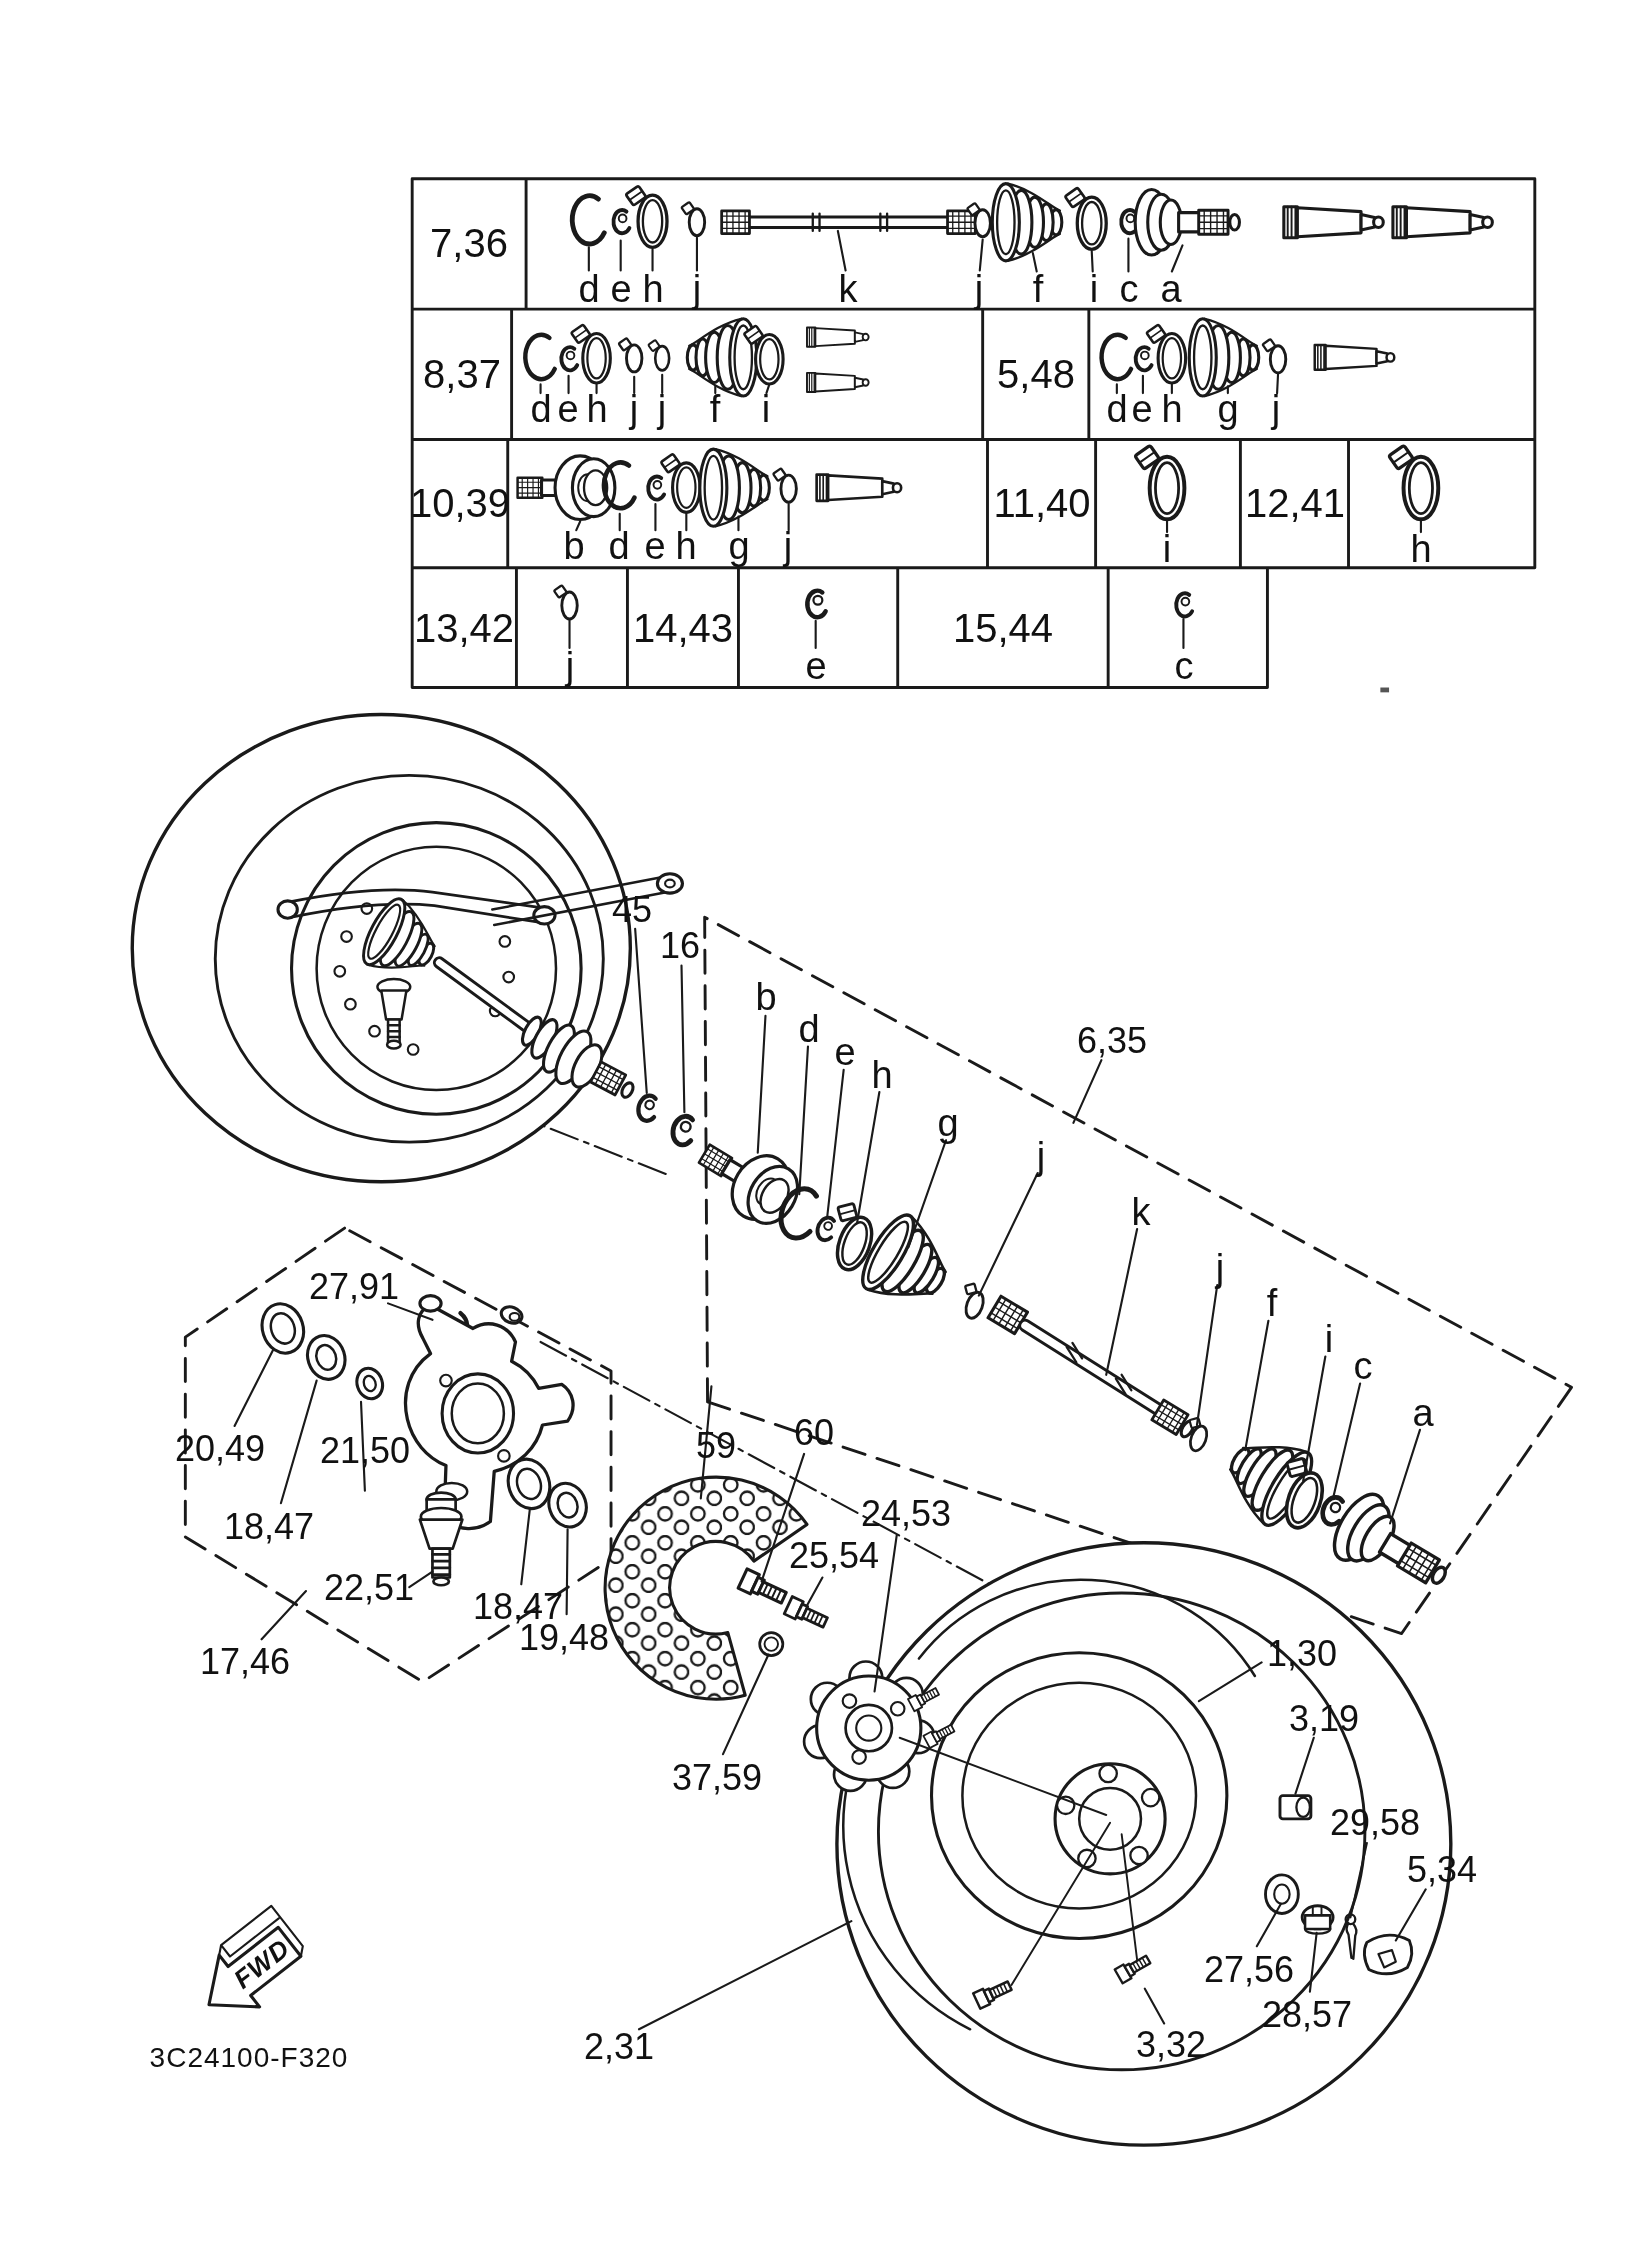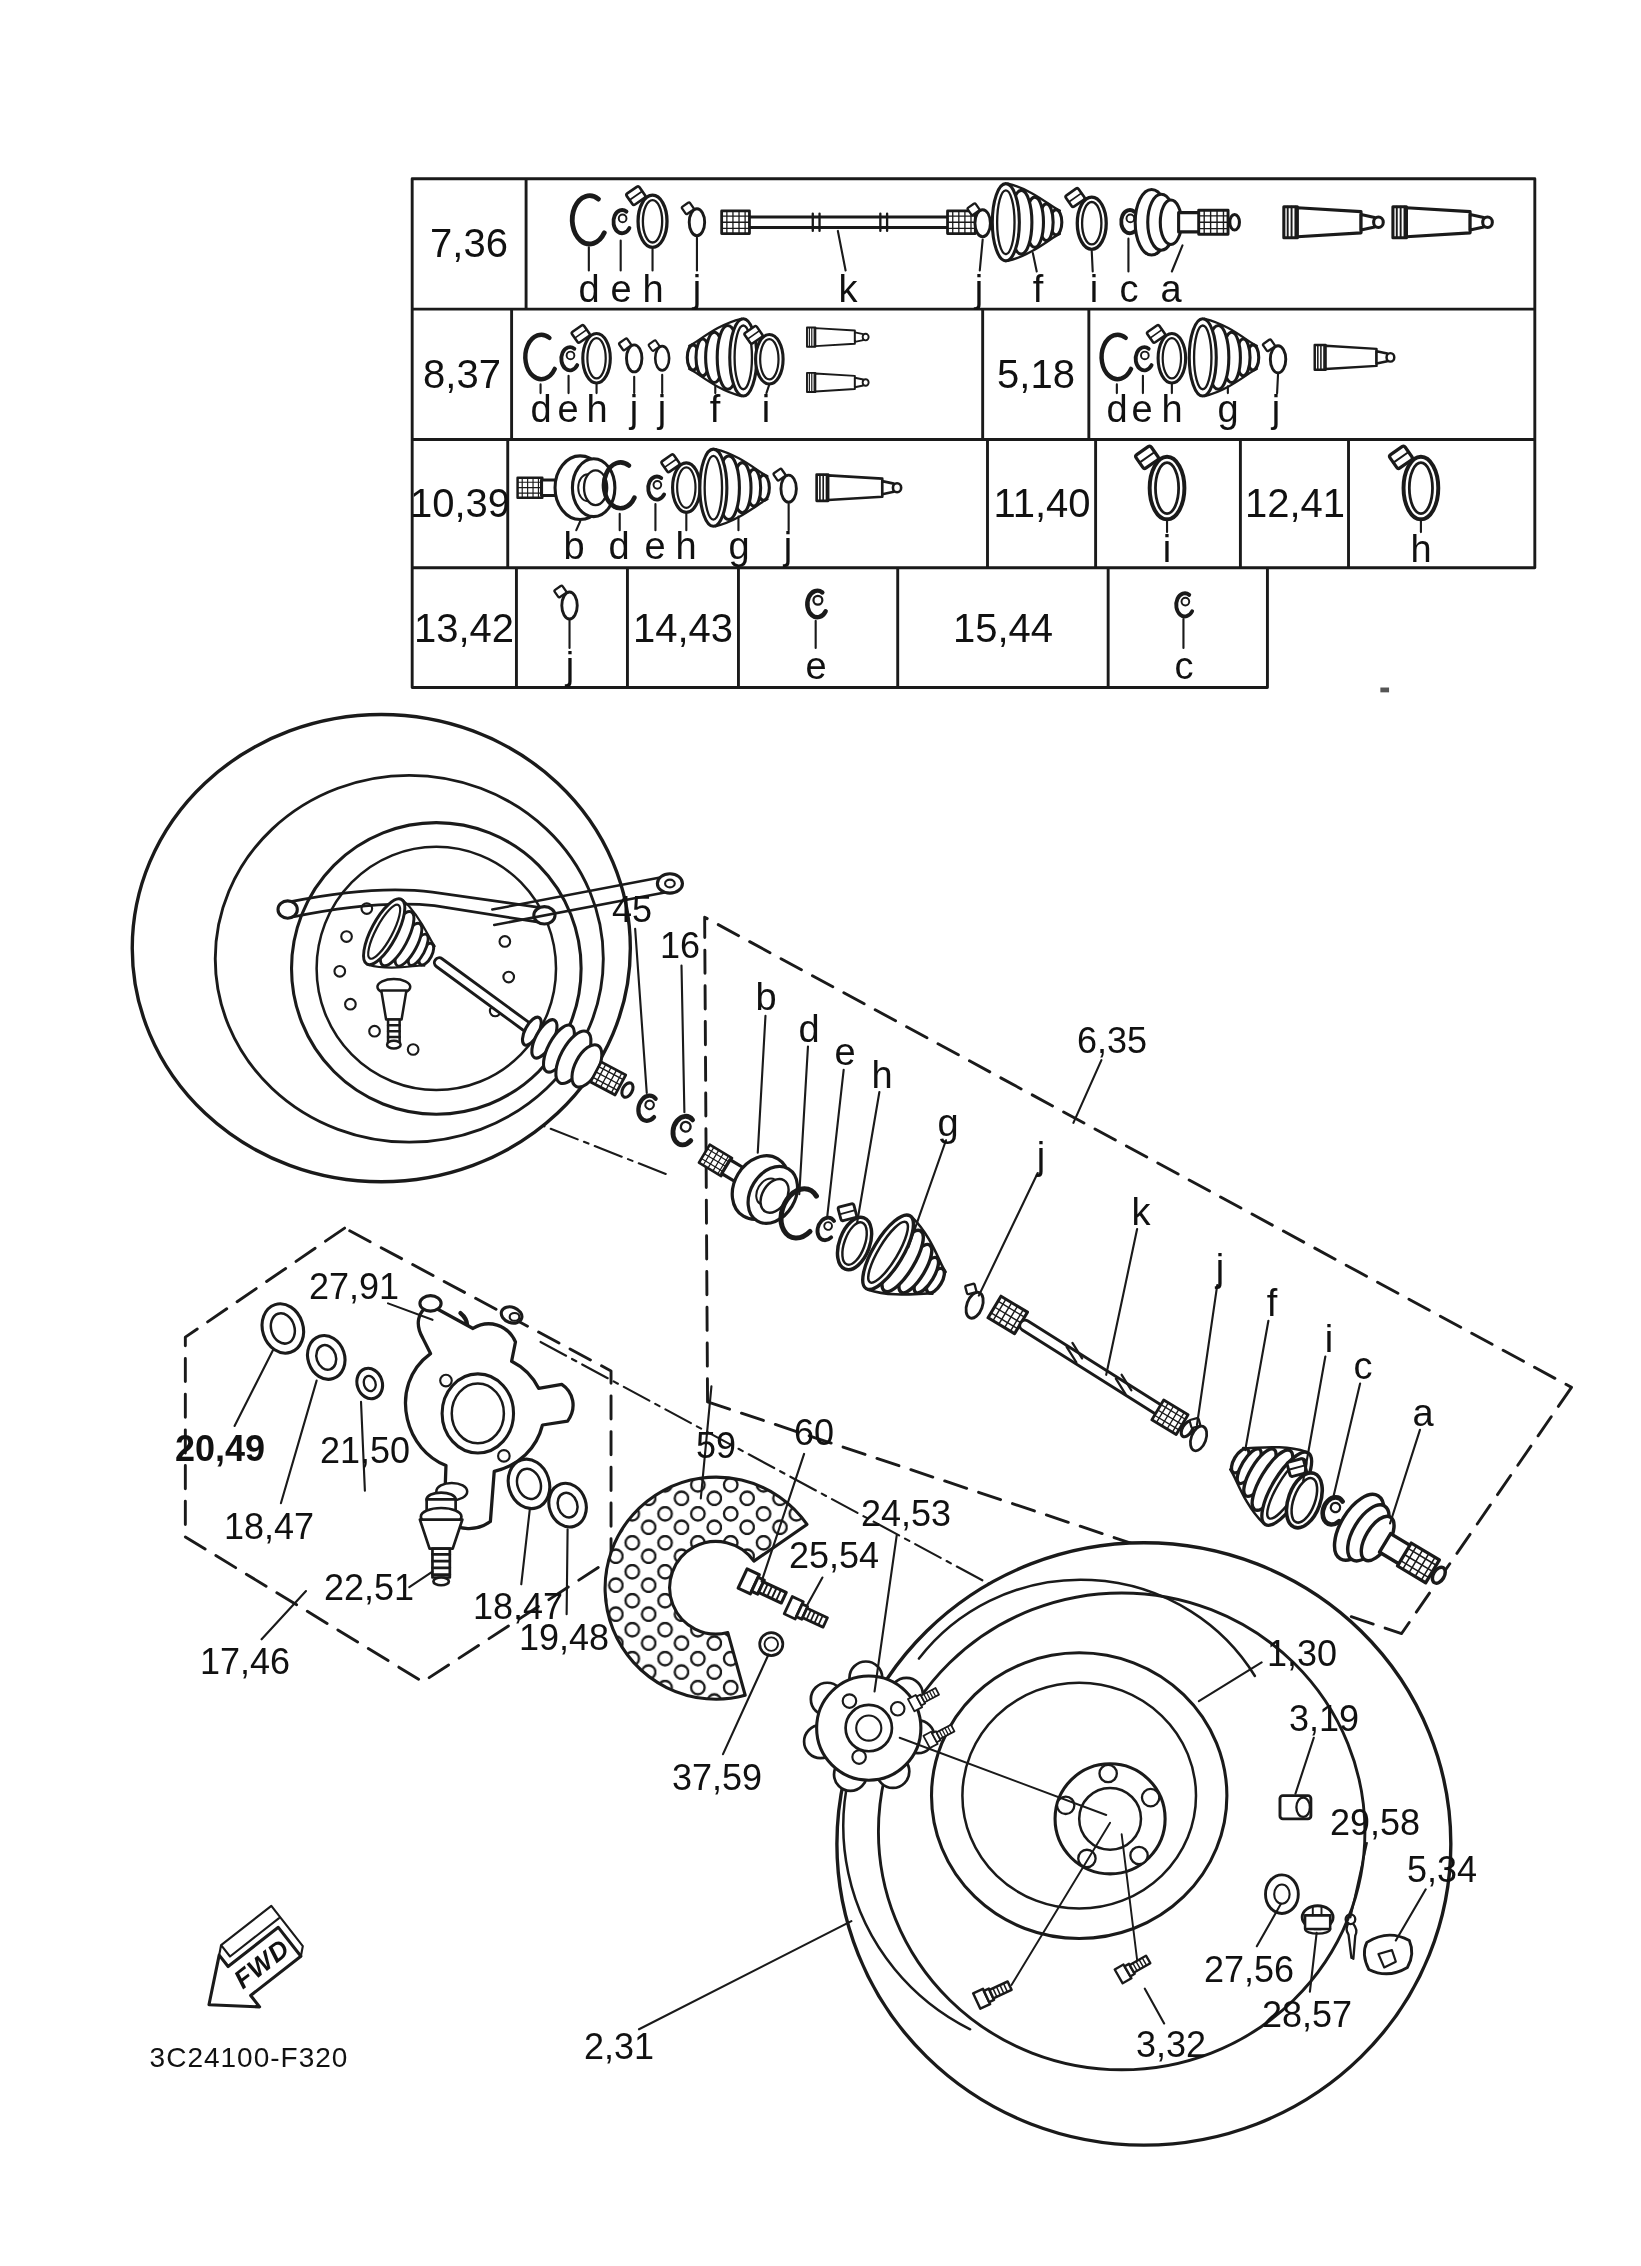--- a/index.html
+++ b/index.html
@@ -386,21 +386,21 @@
       <path d="M 0,-34 L 8,-41 L 74,-41 L 74,12 L 66,19 M 8,-41 L 8,-26 L 72,-26" stroke-width="2.2"></path>
     </g>
 
     <rect x="1430" y="712" width="9" height="5" fill="#555" stroke="none"></rect>
   </g>
 </svg>
 
 <div class="labels">
       <span class="lab ref" style="left: 469px; top: 243px;">7,36</span>
       <span class="lab ref" style="left: 462px; top: 374px;">8,37</span>
-      <span class="lab ref" style="left: 1036px; top: 374px;">5,18</span>
+      <span class="lab ref" style="left: 1036px; top: 374px;">5,48</span>
       <span class="lab ref" style="left: 460px; top: 503px;">10,39</span>
       <span class="lab ref" style="left: 1042px; top: 503px;">11,40</span>
       <span class="lab ref" style="left: 1295px; top: 503px;">12,41</span>
       <span class="lab ref" style="left: 464px; top: 628px;">13,42</span>
       <span class="lab ref" style="left: 683px; top: 628px;">14,43</span>
       <span class="lab ref" style="left: 1003px; top: 628px;">15,44</span>
       <span class="lab ltr" style="left: 589px; top: 289px;">d</span>
       <span class="lab ltr" style="left: 621px; top: 289px;">e</span>
       <span class="lab ltr" style="left: 653px; top: 289px;">h</span>
       <span class="lab ltr" style="left: 697px; top: 289px;">j</span>
@@ -430,21 +430,21 @@
       <span class="lab ltr" style="left: 788px; top: 546px;">j</span>
       <span class="lab ltr" style="left: 1167px; top: 549px;">i</span>
       <span class="lab ltr" style="left: 1421px; top: 549px;">h</span>
       <span class="lab ltr" style="left: 570px; top: 666px;">j</span>
       <span class="lab ltr" style="left: 816px; top: 666px;">e</span>
       <span class="lab ltr" style="left: 1184px; top: 666px;">c</span>
       <span class="lab num" style="left: 632px; top: 910px;">45</span>
       <span class="lab num" style="left: 680px; top: 946px;">16</span>
       <span class="lab num" style="left: 1112px; top: 1041px;">6,35</span>
       <span class="lab num" style="left: 354px; top: 1287px;">27,91</span>
-      <span class="lab num" style="left: 220px; top: 1449px; font-weight: bold;">20,49</span>
+      <span class="lab num" style="left: 220px; top: 1449px;">20,49</span>
       <span class="lab num" style="left: 269px; top: 1527px;">18,47</span>
       <span class="lab num" style="left: 365px; top: 1451px; text-align: right;">21,50</span>
       <span class="lab num" style="left: 369px; top: 1588px;">22,51</span>
       <span class="lab num" style="left: 245px; top: 1662px;">17,46</span>
       <span class="lab num" style="left: 518px; top: 1607px;">18,47</span>
       <span class="lab num" style="left: 564px; top: 1638px;">19,48</span>
       <span class="lab num" style="left: 716px; top: 1446px; text-align: center;">59</span>
       <span class="lab num" style="left: 814px; top: 1433px; text-align: center;">60</span>
       <span class="lab num" style="left: 906px; top: 1514px;">24,53</span>
       <span class="lab num" style="left: 834px; top: 1556px;">25,54</span>

